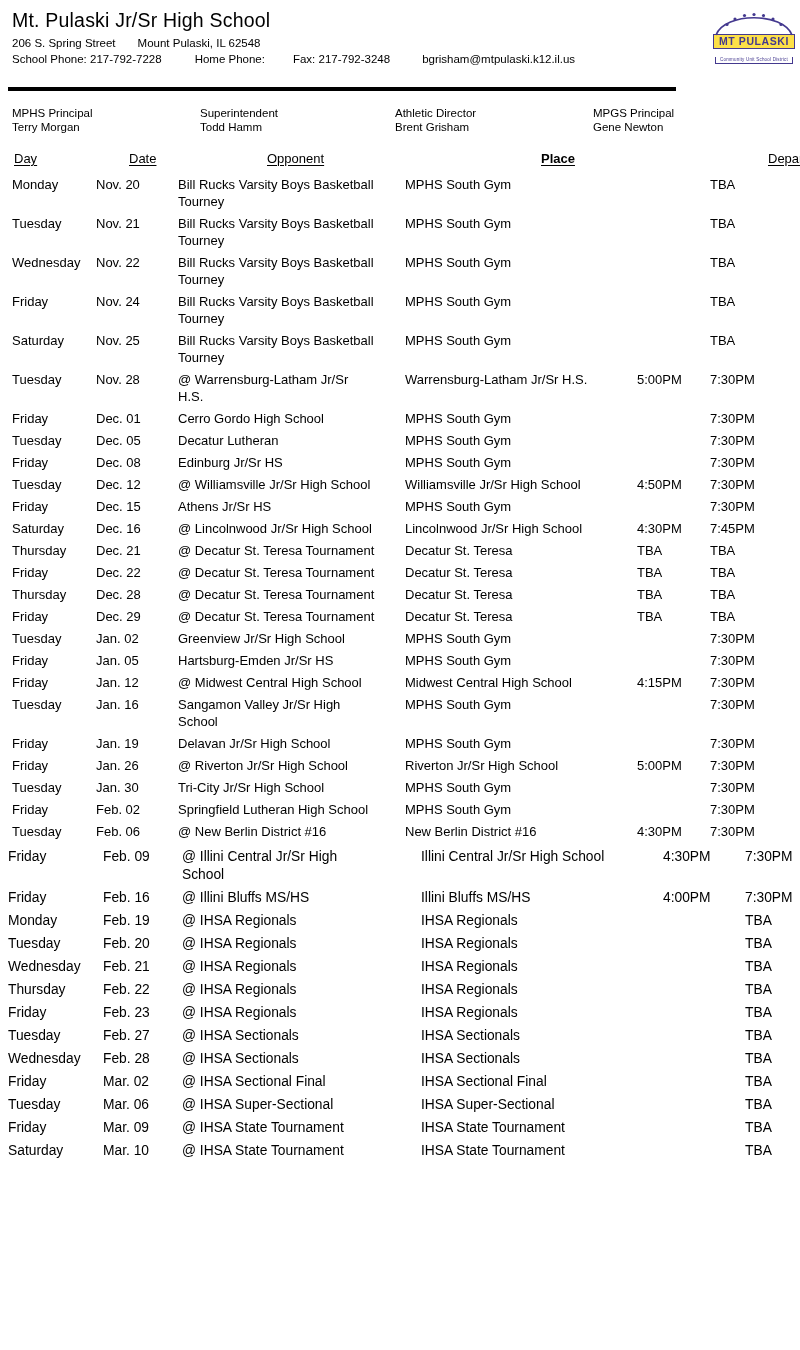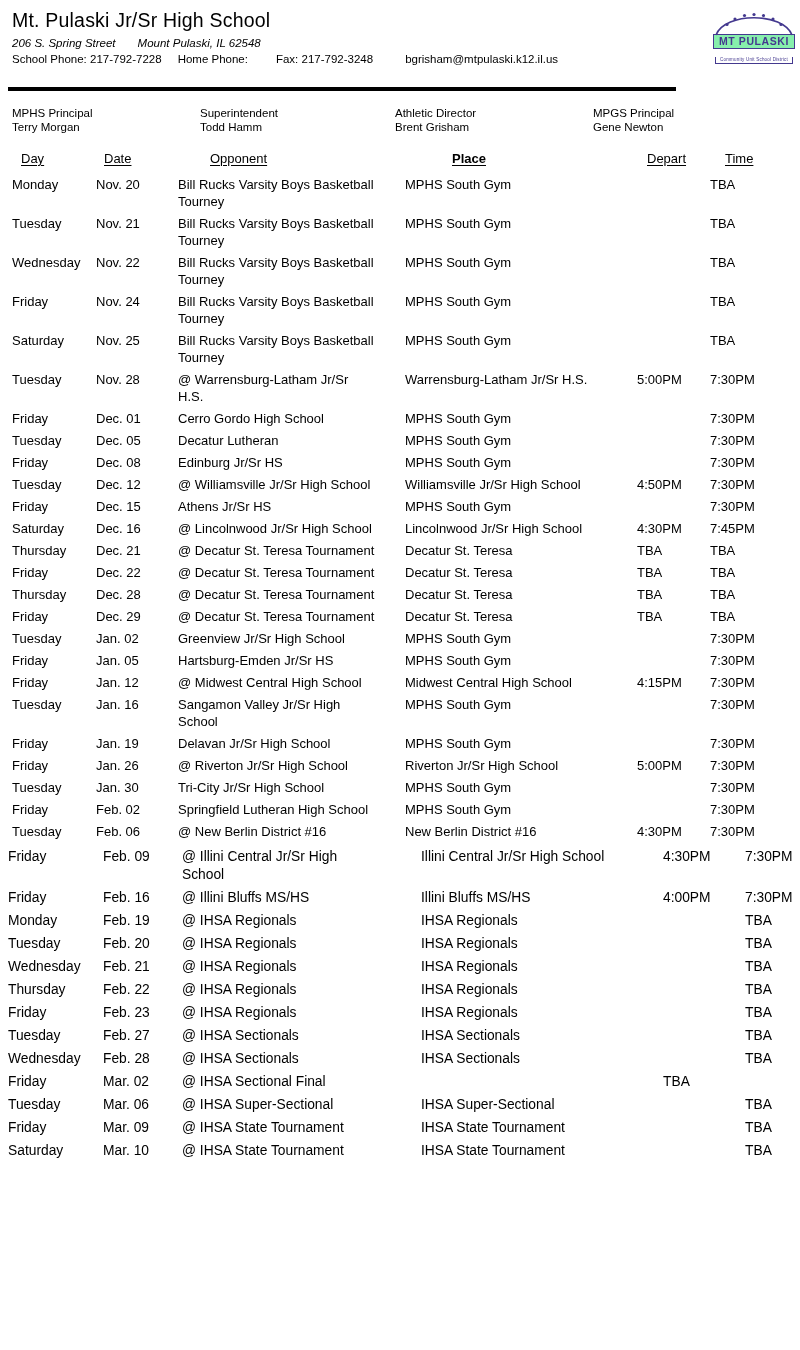--- a/index.html
+++ b/index.html
@@ -4,53 +4,53 @@
 <style>
   * { margin:0; padding:0; box-sizing:border-box; }
   html,body { width:800px; height:1350px; background:#ffffff; overflow:hidden; }
   body { font-family:"Liberation Sans", sans-serif; color:#000; -webkit-font-smoothing:antialiased; }
 
   .page { position:relative; width:684px; height:1350px; background:#fff; }
 
   
   .letterhead { padding:7px 0 0 12px; }
   .school-name { font-size:19.5px; line-height:26px; letter-spacing:0.2px; }
-  .addr-line { font-size:11.5px; line-height:15px; margin-top:3px;font-style:italic; }
+  .addr-line { font-size:11.5px; line-height:15px; margin-top:3px; }
   .addr-city { margin-left:22px; }
   .contact-line { font-size:11.5px; line-height:15px; margin-top:1px; }
   .contact-line span { display:inline-block; }
-  .home-phone { margin-left:16px; }
+  .home-phone { margin-left:33px; }
   .fax { margin-left:28px; }
   .email { margin-left:32px; }
 
   
   .logo { position:absolute; left:710px; top:8px; width:88px; text-align:center; }
   .logo svg { display:block; margin:0 auto; }
   .logo-text { display:block; margin:-2px auto 8px; width:82px; border:1px solid var(--logo,#44398f);
-               color:var(--logo,#44398f); background:#86efac; font-size:10.5px; font-weight:bold;
+               color:var(--logo,#44398f); background:#fde047; font-size:10.5px; font-weight:bold;
                letter-spacing:0.6px; line-height:13px; }
   .logo-sub { display:block; margin:0 auto; width:78px; border:1px solid var(--logo,#44398f); border-top:none;
               color:var(--logo,#44398f); font-size:4.5px; line-height:6px; letter-spacing:0.2px;
               white-space:nowrap; overflow:hidden; }
 
   .rule { height:4px; background:#000; margin:20px 8px 0 8px; }
 
   
   .staff { display:grid; grid-template-columns:188px 195px 198px 1fr; padding-left:12px; margin-top:15px; }
   .staff .title { font-size:11.5px; line-height:14px; }
   .staff .name  { font-size:11.5px; line-height:15px; }
 
   
   .doc-title { text-align:center; margin-top:5px; }
   .doc-title .t1, .doc-title .t2 { font-size:20.5px; line-height:27px; }
 
   
   .sched { margin-top:15px; }
   .hdr-row { display:grid; grid-template-columns:84px 82px 227px 232px 73px 1fr;
-             padding-left:19px; font-size:13px; line-height:17px; }
+             padding-left:12px; font-size:13px; line-height:17px;gap:32px; }
   .hdr-row span { text-decoration:underline; text-underline-offset:2px; }
   .h-day { padding-left:2px; }
   .h-date { padding-left:1px; }
   .h-opp { padding-left:25px; }
   .h-place { padding-left:40px;font-weight:bold; }
   .h-depart { padding-left:3px; }
   .h-time { padding-left:8px; }
 
   .rows { margin-top:9px; }
   .row { display:grid; align-items:start; }
@@ -396,20 +396,21 @@
           <span class="cell date">Feb. 28</span>
           <span class="cell opponent">@ IHSA Sectionals</span>
           <span class="cell place">IHSA Sectionals</span>
           <span class="cell depart"></span>
           <span class="cell time">TBA</span>
         </div>
         <div class="row">
           <span class="cell day">Friday</span>
           <span class="cell date">Mar. 02</span>
           <span class="cell opponent">@ IHSA Sectional Final</span>
+          <span class="cell place">IHSA Sectional Final</span>
           <span class="cell depart"></span>
           <span class="cell time">TBA</span>
         </div>
         <div class="row">
           <span class="cell day">Tuesday</span>
           <span class="cell date">Mar. 06</span>
           <span class="cell opponent">@ IHSA Super-Sectional</span>
           <span class="cell place">IHSA Super-Sectional</span>
           <span class="cell depart"></span>
           <span class="cell time">TBA</span>

